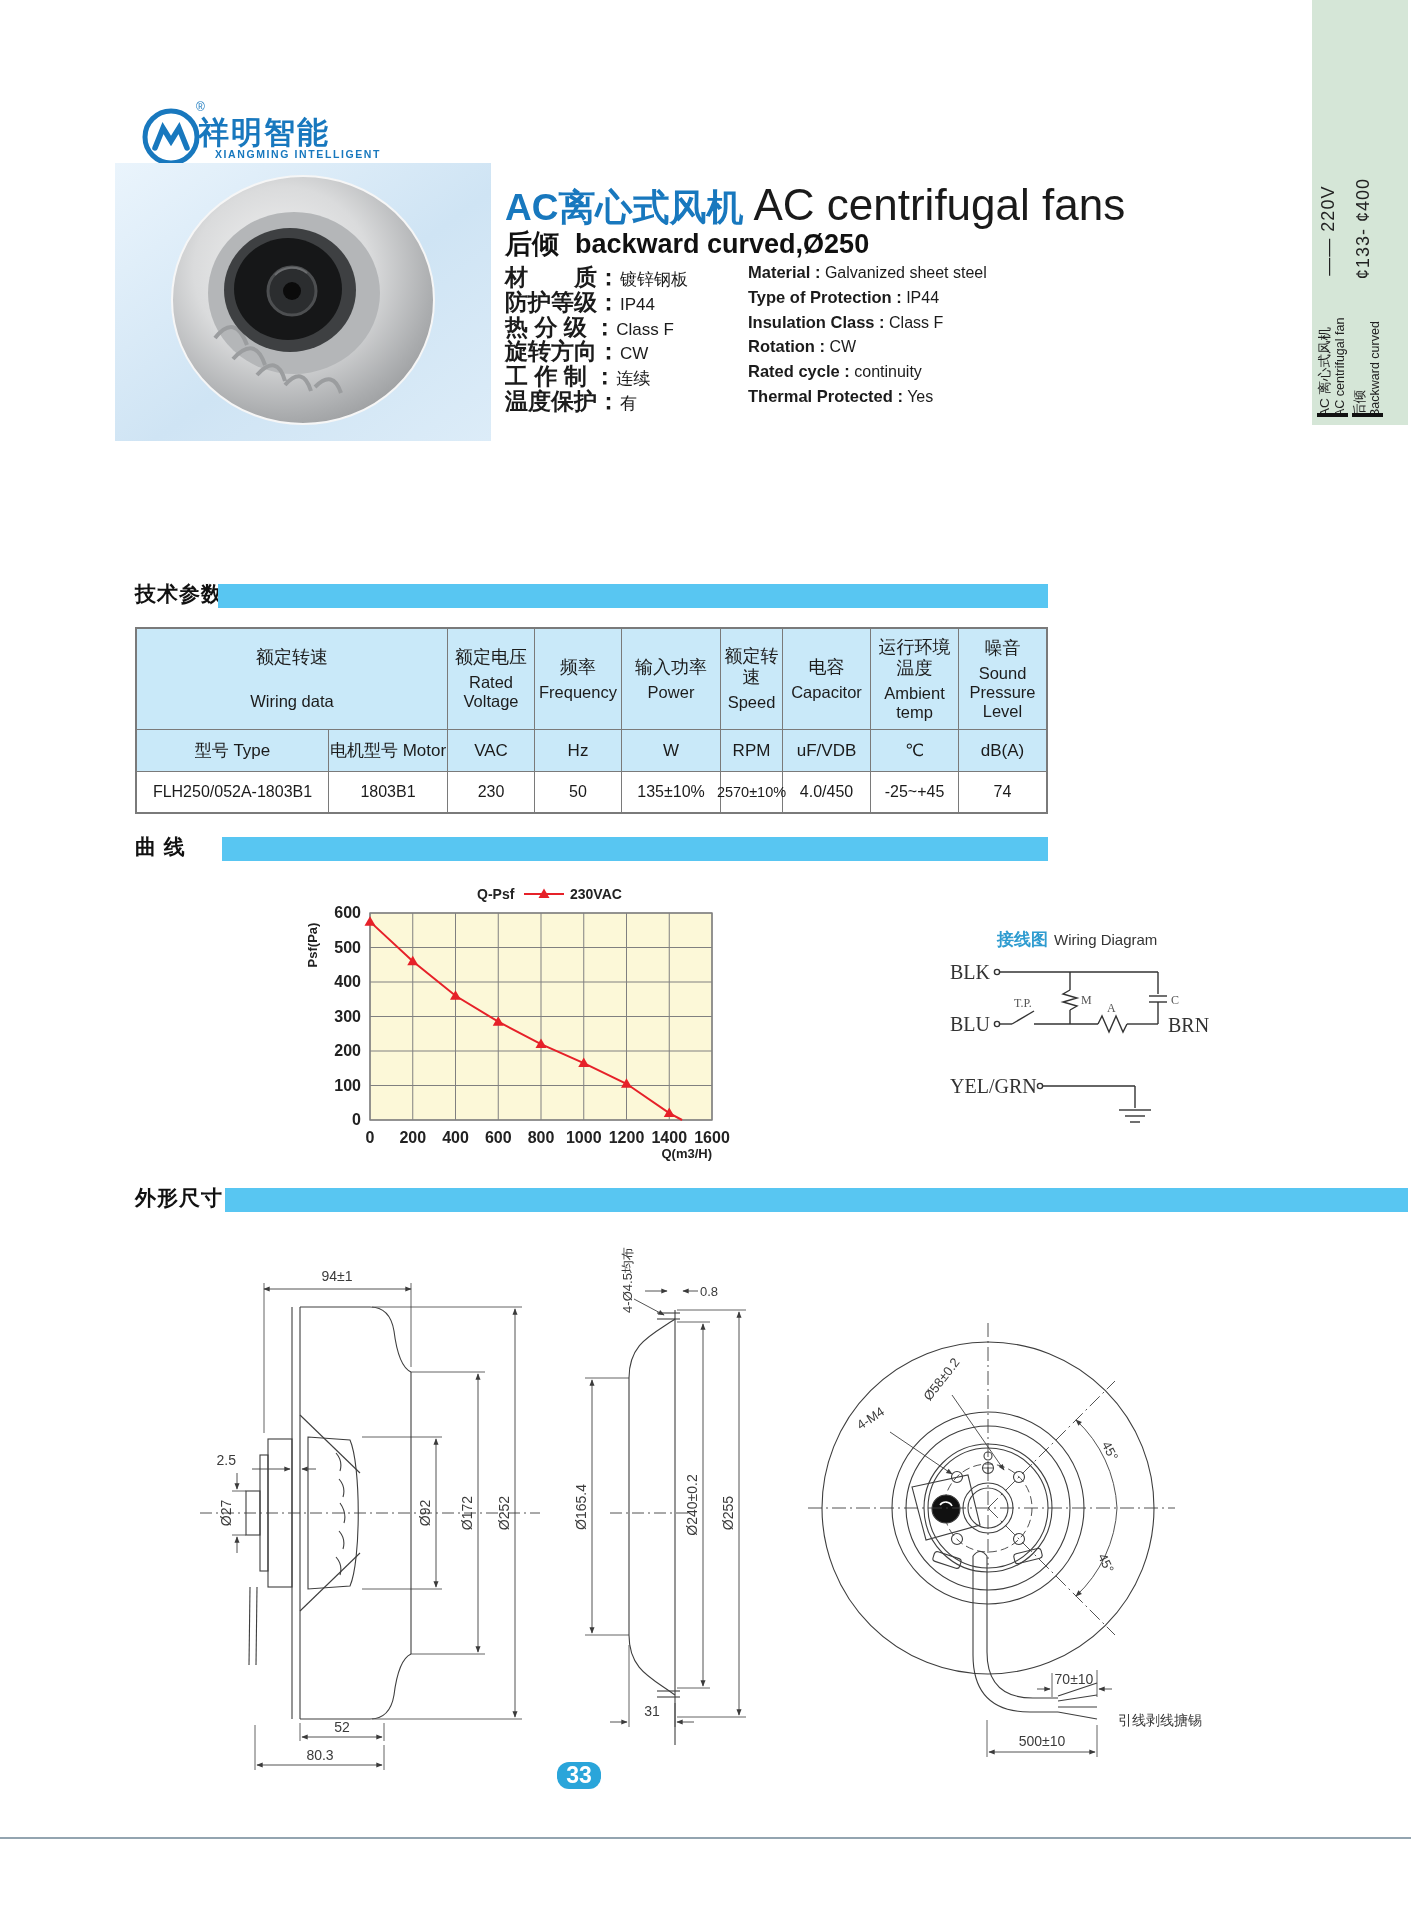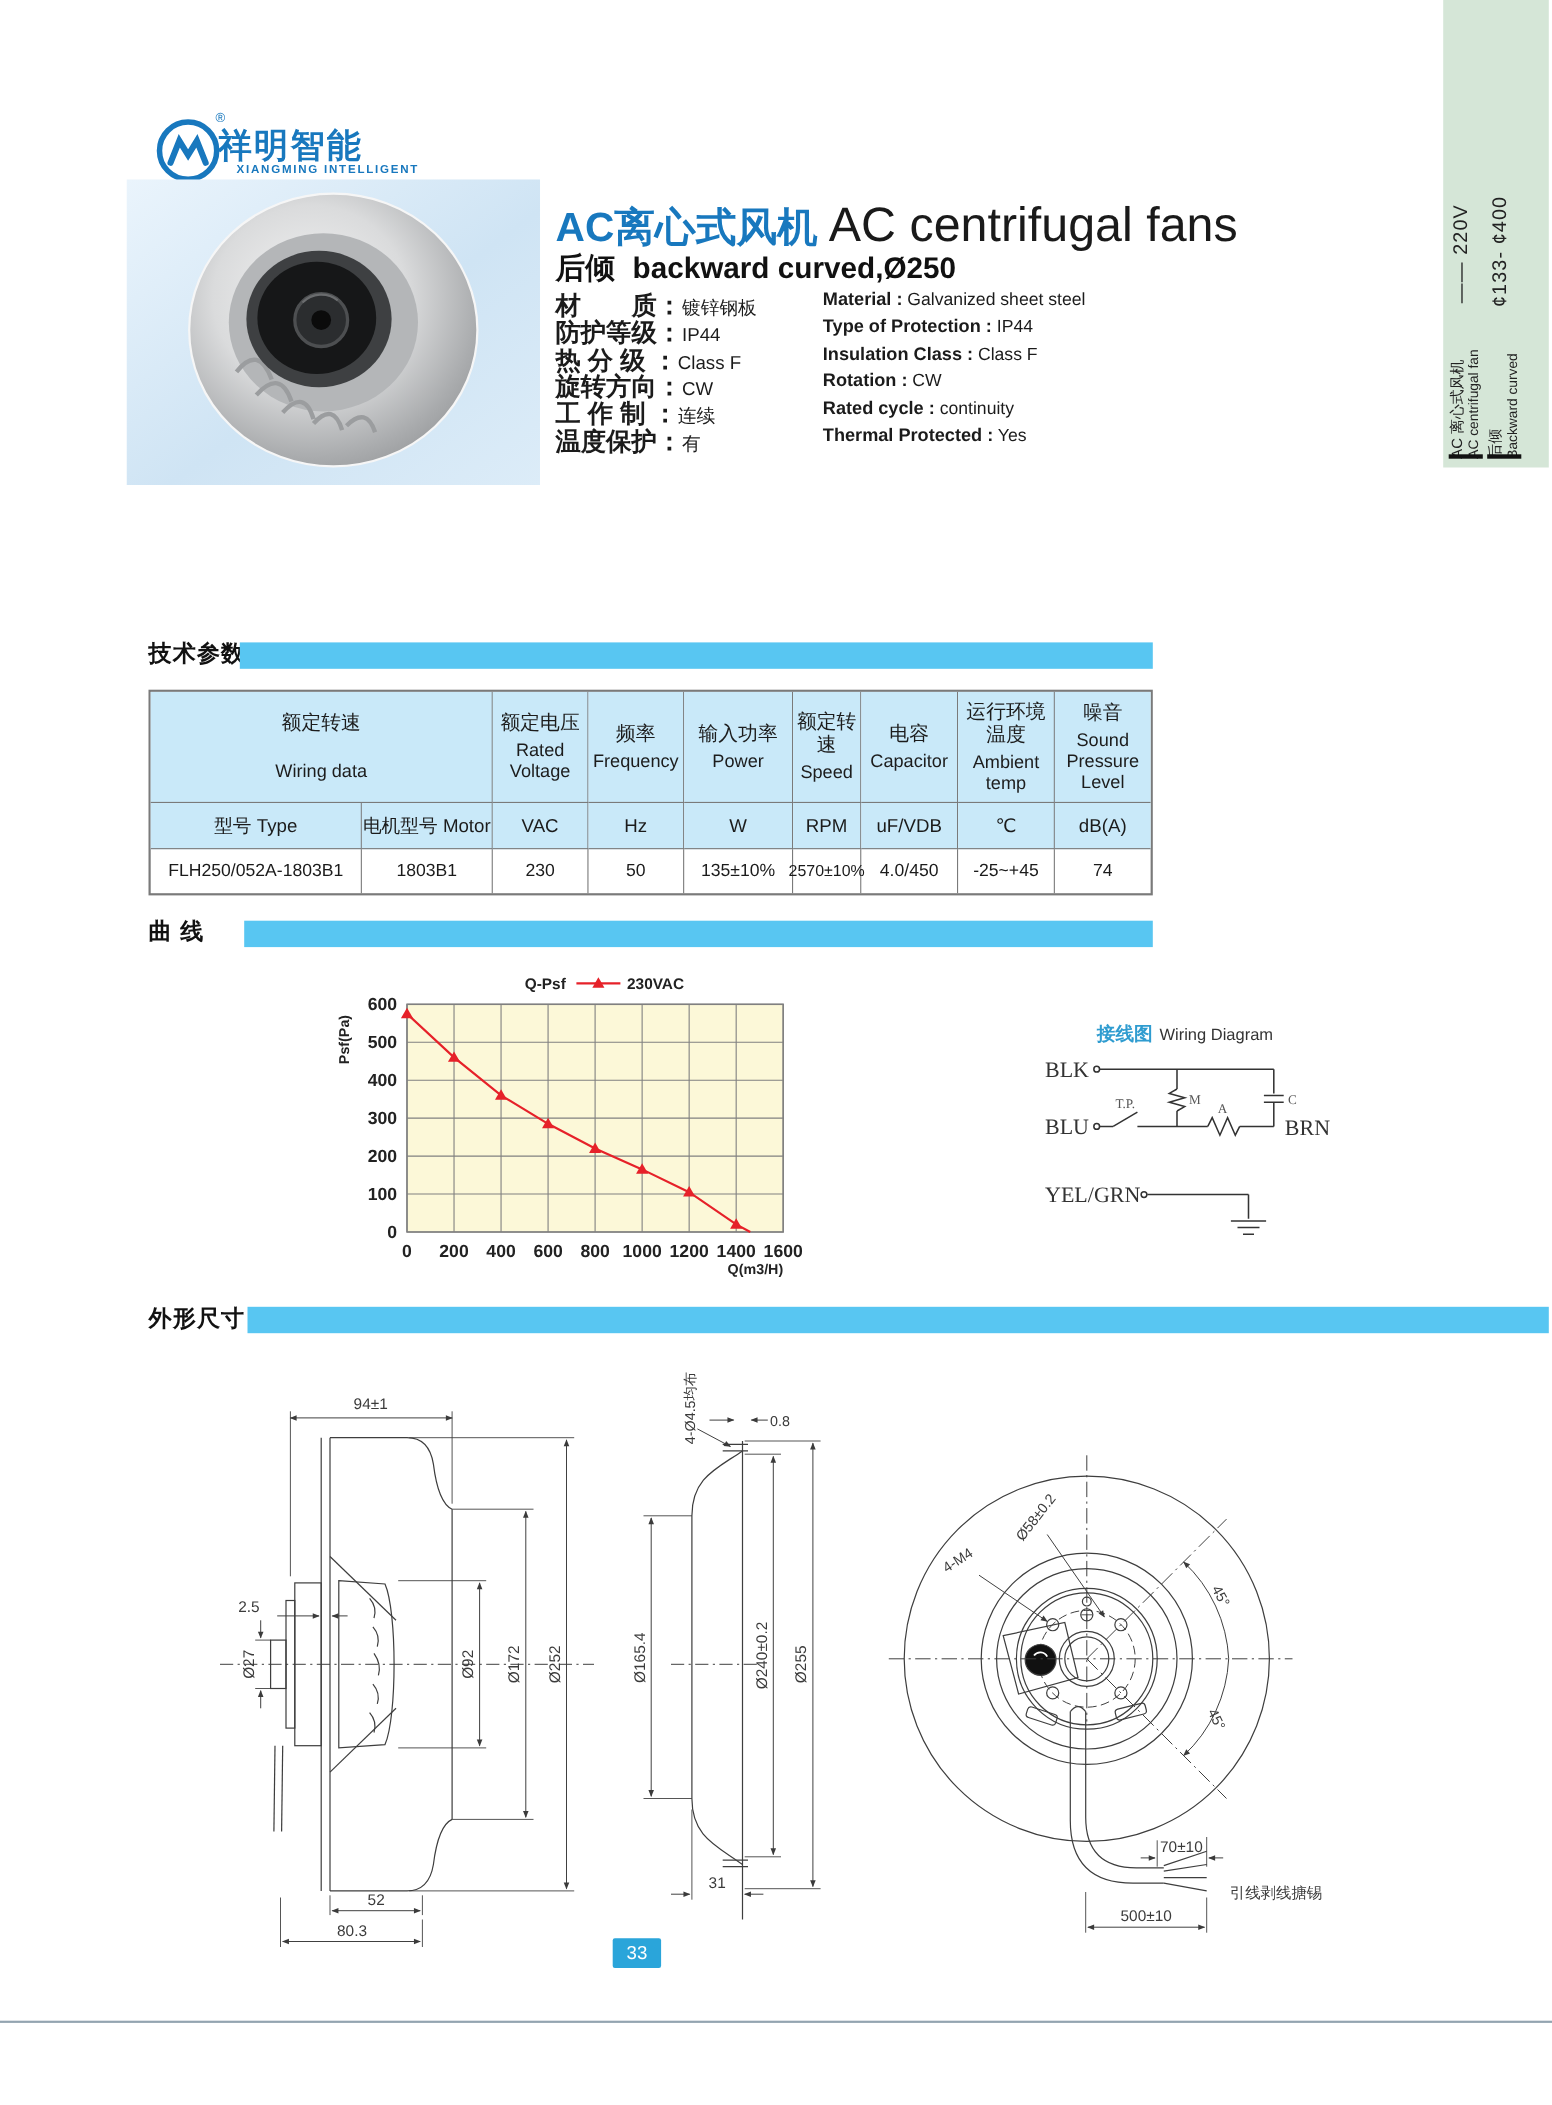--- a/index.html
+++ b/index.html
@@ -58,22 +58,22 @@
   .wt-cn{font-size:17px;font-weight:bold;color:#2f9cd0;}
   .wt-en{font-size:15px;color:#333;margin-left:6px;}
   text.tick{font-size:16px;fill:#222;font-weight:bold;}
   text.leg{font-size:14px;fill:#222;font-weight:bold;}
   text.axl{font-size:13px;fill:#222;font-weight:bold;}
   text.wlab{font-family:"Liberation Serif","DejaVu Serif",serif;font-size:20px;fill:#333;}
   text.wsm{font-family:"Liberation Serif","DejaVu Serif",serif;font-size:12px;fill:#555;}
   text.dim{font-size:14px;fill:#3b3b3b;}
   text.dims{font-size:13px;fill:#3b3b3b;}
   
-  .page-box{position:absolute;left:557px;top:1762px;width:44px;height:27px;background:#2aa5da;border-radius:2px;
-            color:#fff;font-weight:normal;font-size:17px;display:flex;align-items:center;justify-content:center;}
+  .page-box{position:absolute;left:557px;top:1762px;width:44px;height:27px;background:#2aa5da;border-radius:12px;
+            color:#fff;font-weight:bold;font-size:23px;display:flex;align-items:center;justify-content:center;}
   .foot-line{position:absolute;left:0;top:1837px;width:1411px;height:2px;background:#93a4b0;}
 </style>
 </head>
 <body>
 
 <div class="page">
 
   <svg class="abs" style="left:141px;top:107px" width="60" height="60" viewBox="0 0 60 60">
     <circle cx="30" cy="30" r="26" fill="none" stroke="#1878be" stroke-width="5"></circle>
     <polyline points="14,41 22,21 30,34 38,21 46,41" fill="none" stroke="#1878be" stroke-width="5.5" stroke-linecap="round"></polyline>

